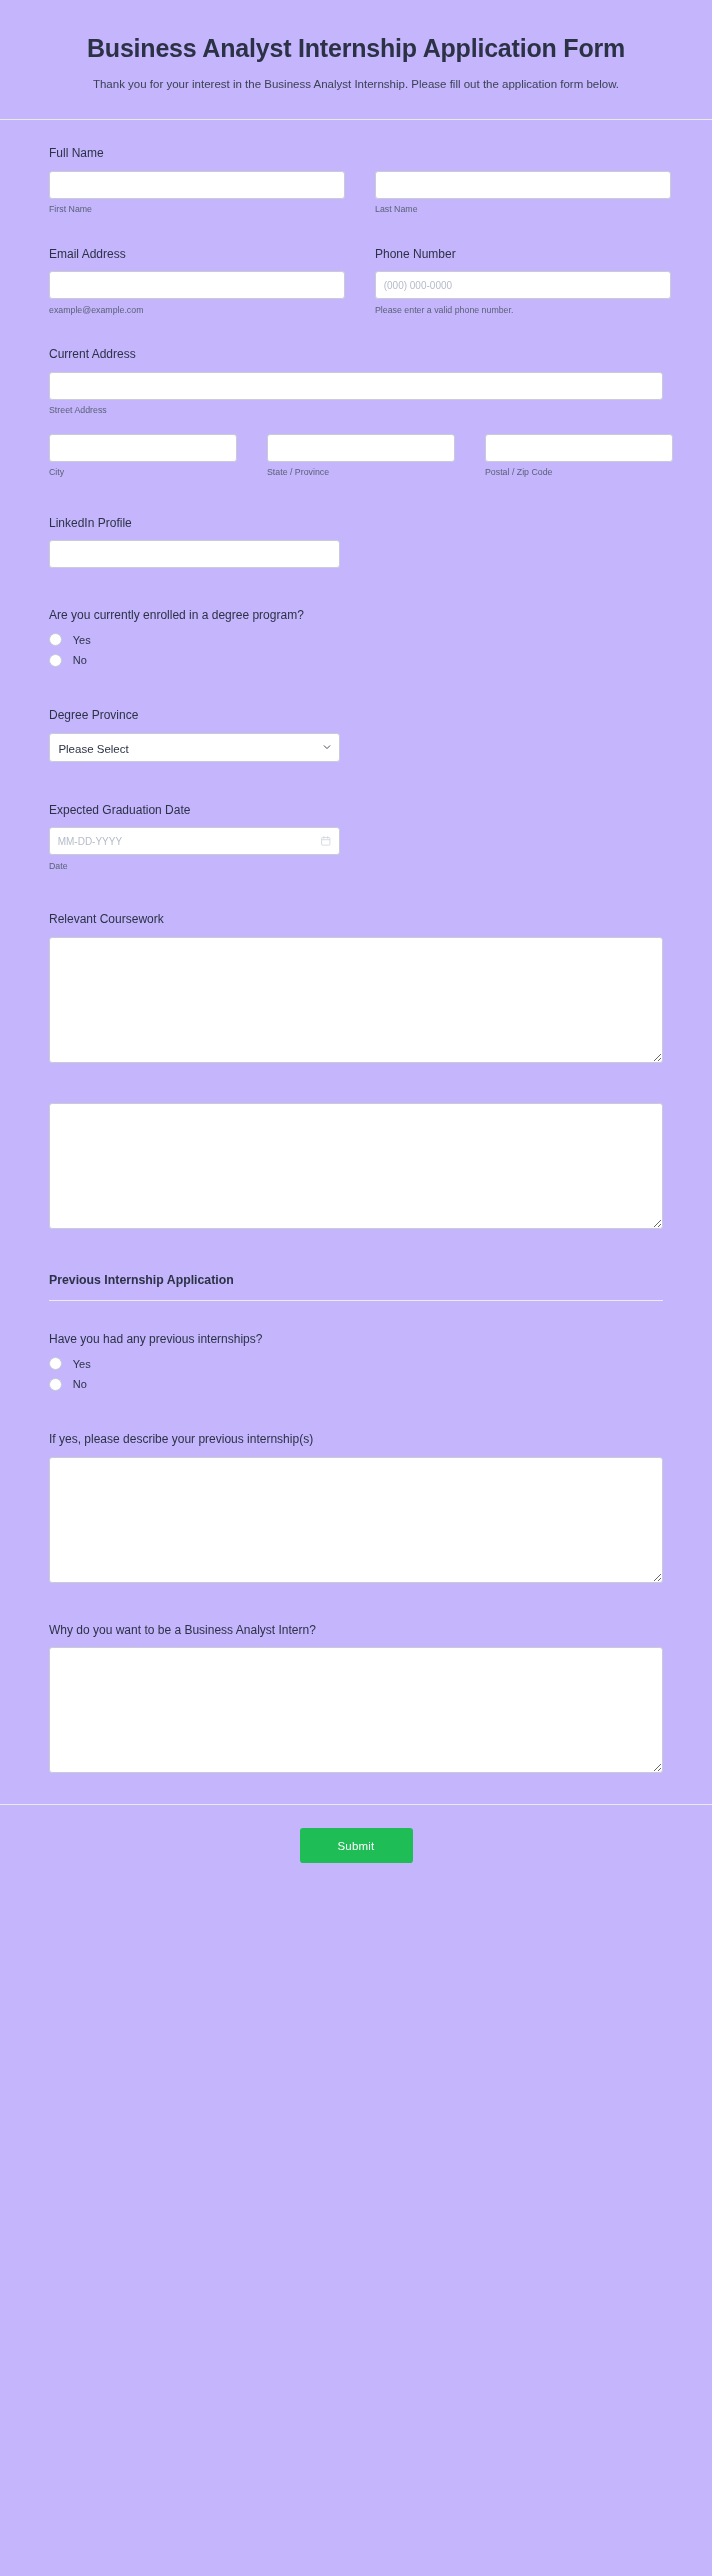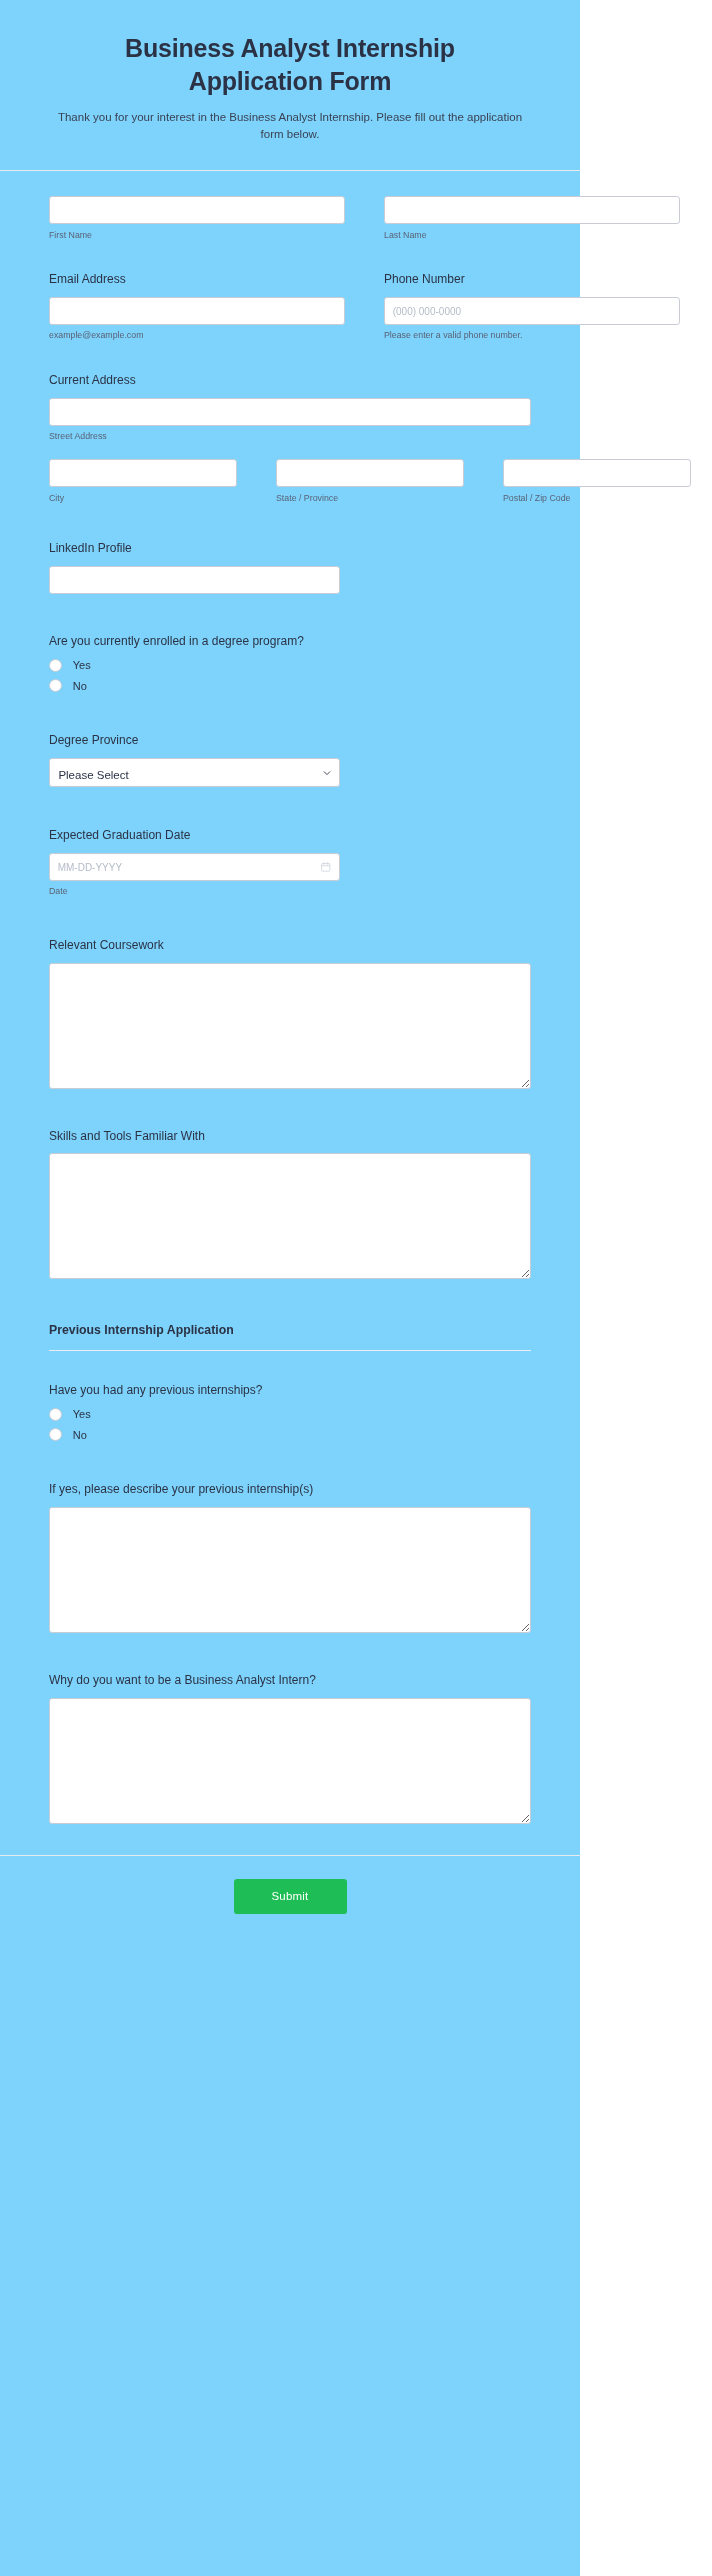--- a/index.html
+++ b/index.html
@@ -6,21 +6,21 @@
   html, body {
     margin: 0; padding: 0;
     background: #ffffff;
   }
   body {
     width: 712px;
     font-family: "Liberation Sans", sans-serif;
     color: #2c3345;
     -webkit-font-smoothing: antialiased;
   }
-  .page { width: 580px; min-height: 2576px; position: relative; background:#7dd3fc; }
+  .page { width: 712px; min-height: 2576px; position: relative; background:#c4b5fd; }
 
   
   .form-header {
     padding: 32px 46px 26px 46px;
     text-align: center;
   }
   .form-title {
     font-size: 25px;
     font-weight: bold;
     line-height: 1.32;
@@ -87,21 +87,21 @@
     background: #fff;
     padding: 6.1px 7.7px;
     font-size: 10.7px;
     font-family: "Liberation Sans", sans-serif;
     color: #2b3245;
     outline: none;
     resize: vertical;
     display: block;
   }
 
-  .row { display: flex; gap: 39px; }
+  .row { display: flex; gap: 30px; }
   .col-half { width: 296px; flex: 0 0 296px; }
   .col-third { width: 188px; flex: 0 0 188px; }
   .col-full { width: 100%; }
   .w-small { width: 291px; }
 
   
   .select-wrap {
     position: relative;
     width: 291px;
   }
@@ -210,20 +210,21 @@
 
   <div class="form-header">
     <h1 class="form-title">Business Analyst Internship Application Form</h1>
     <p class="form-subtitle">Thank you for your interest in the Business Analyst Internship. Please fill out the application form below.</p>
   </div>
   <div class="hr-full"></div>
 
   <div class="form-body">
 
     <div class="field-block">
+      <span class="field-label">Full Name</span>
       <div class="row">
         <div class="col-half">
           <input type="text" placeholder="" style="">
           <span class="sub-label">First Name</span>
         </div>
         <div class="col-half">
           <input type="text" placeholder="" style="">
           <span class="sub-label">Last Name</span>
         </div>
       </div>
@@ -318,21 +319,20 @@
       </div>
       <span class="sub-label">Date</span>
     </div>
 
     <div class="field-block" style="margin-top:40px;">
       <span class="field-label">Relevant Coursework</span>
       <textarea rows="5" style="height: 126px;" placeholder=""></textarea>
     </div>
 
     <div class="field-block" style="margin-top:40px;">
-      <span class="field-label">Skills and Tools Familiar With</span>
       <textarea rows="5" style="height: 126px;" placeholder=""></textarea>
     </div>
 
     <div class="section-head" style="margin-top:44px;">
       <h2 class="section-title">Previous Internship Application</h2>
       <div class="section-rule"></div>
     </div>
 
     <div class="field-block" style="margin-top:32px;">
       <span class="field-label">Have you had any previous internships?</span>

